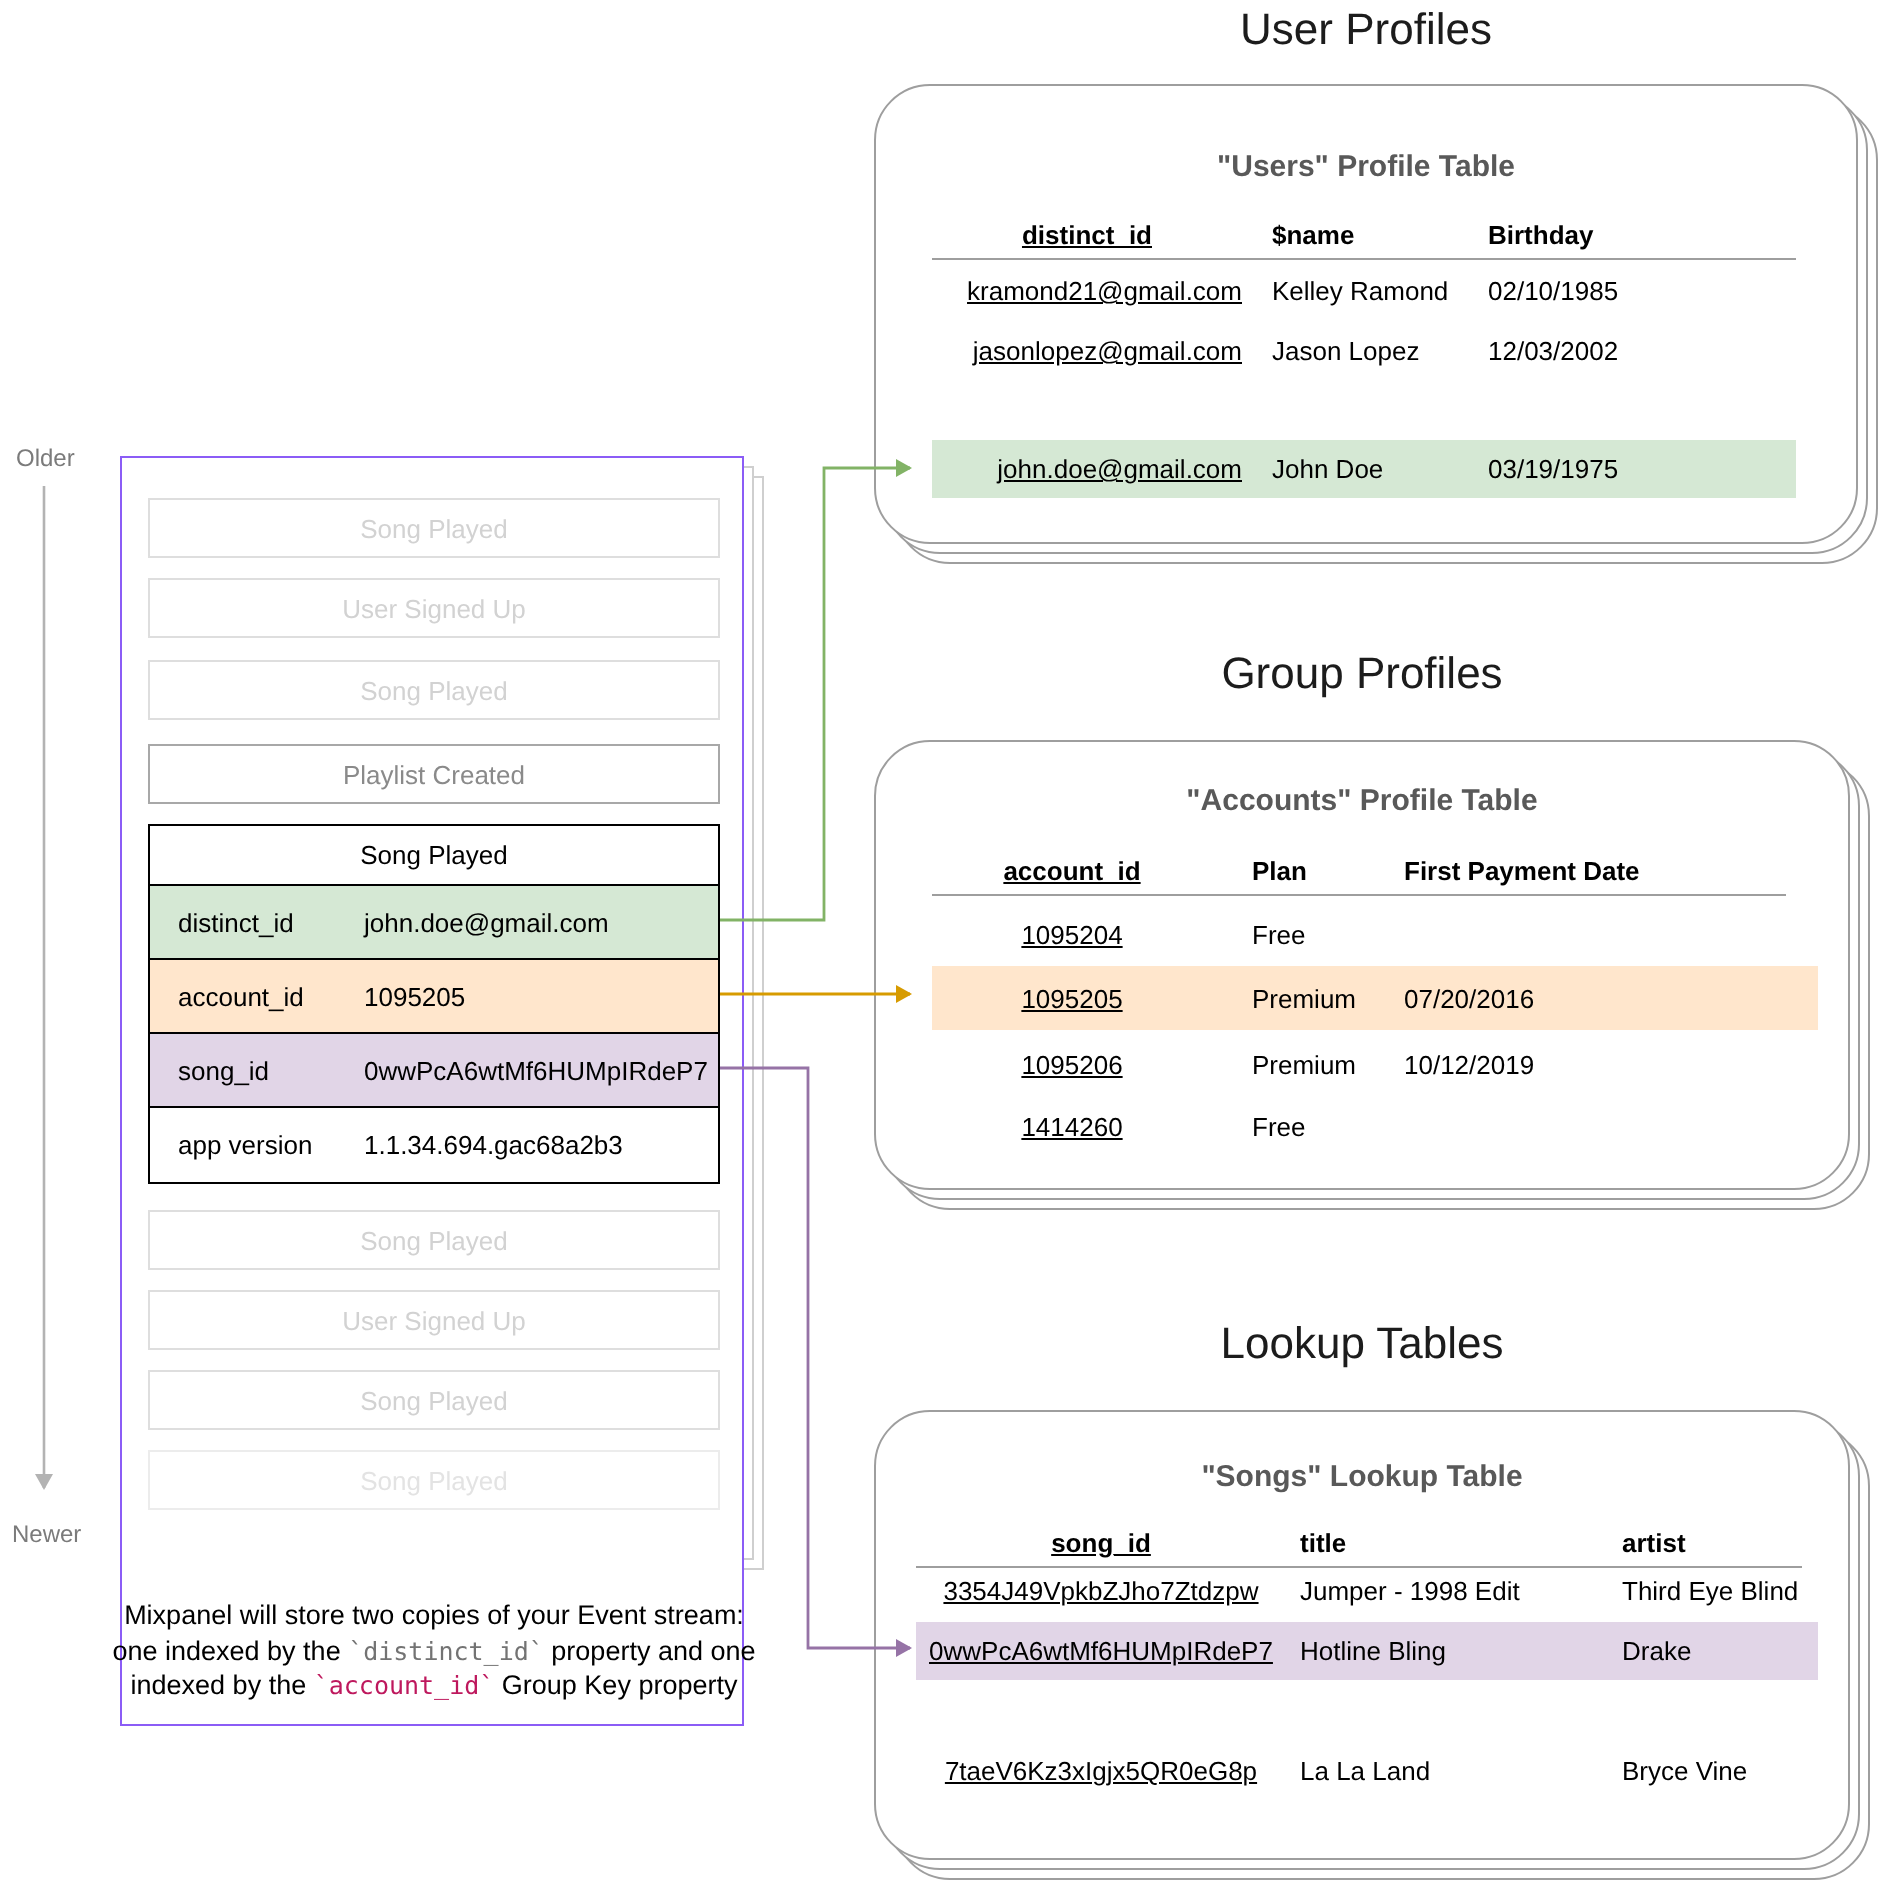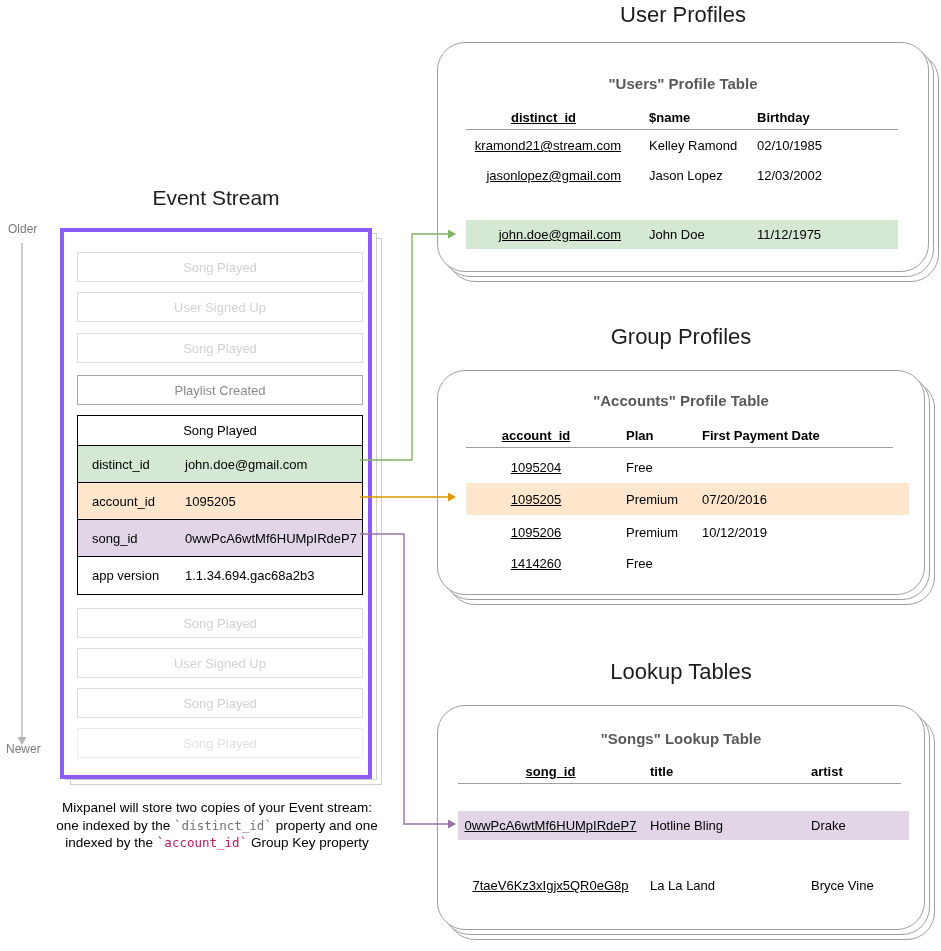--- a/index.html
+++ b/index.html
@@ -8,29 +8,29 @@
   .canvas { position:relative; width:941px; height:951px; background:#fff; overflow:hidden; }
 
   .section-title { position:absolute; text-align:center; font-size:22px; color:#1c1c1c; z-index:5; }
   .es-title { left:60px; width:312px; top:186px; font-size:21px; }
   .up-title { left:437px; width:492px; top:2px; }
   .gp-title { left:437px; width:488px; top:324px; }
   .lt-title { left:437px; width:488px; top:659px; }
 
   .side-label { position:absolute; font-size:12px; color:#7b7b7b; z-index:5; }
   .older { left:8px; top:222px; }
-  .newer { left:6px; top:742px; }
+  .newer { left:6px; top:760px; }
 
   .connectors { position:absolute; left:0; top:0; pointer-events:none; z-index:40; }
 
   
   .es-layer { position:absolute; width:312px; height:547px; background:#fff; border:1px solid #cfcfcf; z-index:1; }
   .es-l2 { left:70px; top:238px; }
   .es-l1 { left:65px; top:233px; }
-  .es-box { position:absolute; left:60px; top:228px; width:312px; height:551px; background:#fff; border:4px solid #8b5cf6; z-index:2; }
+  .es-box { position:absolute; left:60px; top:228px; width:312px; height:635px; background:#fff; border:1px solid #8b5cf6; z-index:2; }
 
   .ev { position:absolute; left:13px; width:286px; height:30px; border:1px solid #b3b3b3; background:#fff;
         display:flex; align-items:center; justify-content:center; font-size:13px; }
   .ev.ghost  { border-color:#dedede; color:#d2d2d2; }
   .ev.ghost2 { border-color:#ececec; color:#e3e3e3; }
   .ev.normal { border-color:#a8a8a8; color:#8a8a8a; }
 
   .detail { position:absolute; left:13px; top:183px; width:286px; background:#fff; border:1px solid #000; }
   .detail-head { height:30px; display:flex; align-items:center; justify-content:center; font-size:13px; border-bottom:1px solid #000; background:#fff; }
   .drow { height:37px; display:flex; align-items:center; font-size:13px; padding:0 14px; border-bottom:1px solid #000; background:#fff; }
@@ -62,21 +62,21 @@
   .lt-s2 { left:447px; top:715px; width:488px; height:225px; }
 
   .tbl-title { position:absolute; left:0; width:100%; text-align:center; font-weight:bold; font-size:15px; color:#595959; }
   .thead { position:absolute; display:flex; align-items:center; font-size:13px; font-weight:bold; height:20px; }
   .trow  { position:absolute; display:flex; align-items:center; font-size:13px; }
   .hline { position:absolute; height:1px; background:#9e9e9e; }
   .u { text-decoration:underline; }
 
   
   .ug .c1 { width:155px; text-align:right; flex:none; }
-  .ug .c2 { margin-left:28px; width:108px; flex:none; }
+  .ug .c2 { margin-left:15px; width:108px; flex:none; }
   .ug .c3 { flex:1; }
   .thead.ug .c1 { text-align:center; }
   .up-tt { top:32px; }
   .up-th { left:28px; top:64px; width:432px; }
   .up-hl { left:28px; top:86px; width:432px; }
   .up-r  { left:28px; width:432px; height:29px; }
 
   
   .gg .c1 { width:140px; text-align:center; flex:none; }
   .gg .c2 { margin-left:20px; width:76px; flex:none; }
@@ -93,21 +93,20 @@
   .lt-tt { top:24px; }
   .lt-th { left:20px; top:55px; width:455px; }
   .lt-hl { left:20px; top:77px; width:443px; }
   .lt-r  { left:20px; width:451px; height:29px; }
 </style>
 </head>
 <body>
 
 <div class="canvas">
 
-  <div class="section-title es-title">Event Stream</div>
   <div class="section-title up-title">User Profiles</div>
   <div class="section-title gp-title">Group Profiles</div>
   <div class="section-title lt-title">Lookup Tables</div>
 
   <div class="side-label older">Older</div>
   <div class="side-label newer">Newer</div>
 
   <div class="es-layer es-l2"></div>
   <div class="es-layer es-l1"></div>
   <div class="es-box">
@@ -152,33 +151,33 @@
   <div class="stack-layer up-s1"></div>
   <div class="panel up-panel">
     <div class="tbl-title up-tt">"Users" Profile Table</div>
     <div class="thead ug up-th">
       <span class="c1 u">distinct_id</span>
       <span class="c2">$name</span>
       <span class="c3">Birthday</span>
     </div>
     <div class="hline up-hl"></div>
     <div class="trow ug up-r" style="top:88px">
-      <span class="c1 u">kramond21@stream.com</span>
+      <span class="c1 u">kramond21@gmail.com</span>
       <span class="c2">Kelley Ramond</span>
       <span class="c3">02/10/1985</span>
     </div>
     <div class="trow ug up-r" style="top:118px">
       <span class="c1 u">jasonlopez@gmail.com</span>
       <span class="c2">Jason Lopez</span>
       <span class="c3">12/03/2002</span>
     </div>
     <div class="trow ug up-r bg-green" style="top:177px">
       <span class="c1 u">john.doe@gmail.com</span>
       <span class="c2">John Doe</span>
-      <span class="c3">11/12/1975</span>
+      <span class="c3">03/19/1975</span>
     </div>
   </div>
 
   <div class="stack-layer gp-s2"></div>
   <div class="stack-layer gp-s1"></div>
   <div class="panel gp-panel">
     <div class="tbl-title gp-tt">"Accounts" Profile Table</div>
     <div class="thead gg gp-th">
       <span class="c1 u">account_id</span>
       <span class="c2">Plan</span>
@@ -210,20 +209,25 @@
   <div class="stack-layer lt-s2"></div>
   <div class="stack-layer lt-s1"></div>
   <div class="panel lt-panel">
     <div class="tbl-title lt-tt">"Songs" Lookup Table</div>
     <div class="thead lg lt-th">
       <span class="c1 u">song_id</span>
       <span class="c2">title</span>
       <span class="c3">artist</span>
     </div>
     <div class="hline lt-hl"></div>
+    <div class="trow lg lt-r" style="top:75px">
+      <span class="c1 u">3354J49VpkbZJho7Ztdzpw</span>
+      <span class="c2">Jumper - 1998 Edit</span>
+      <span class="c3">Third Eye Blind</span>
+    </div>
     <div class="trow lg lt-r bg-purple" style="top:105px">
       <span class="c1 u">0wwPcA6wtMf6HUMpIRdeP7</span>
       <span class="c2">Hotline Bling</span>
       <span class="c3">Drake</span>
     </div>
     <div class="trow lg lt-r" style="top:165px">
       <span class="c1 u">7taeV6Kz3xIgjx5QR0eG8p</span>
       <span class="c2">La La Land</span>
       <span class="c3">Bryce Vine</span>
     </div>

